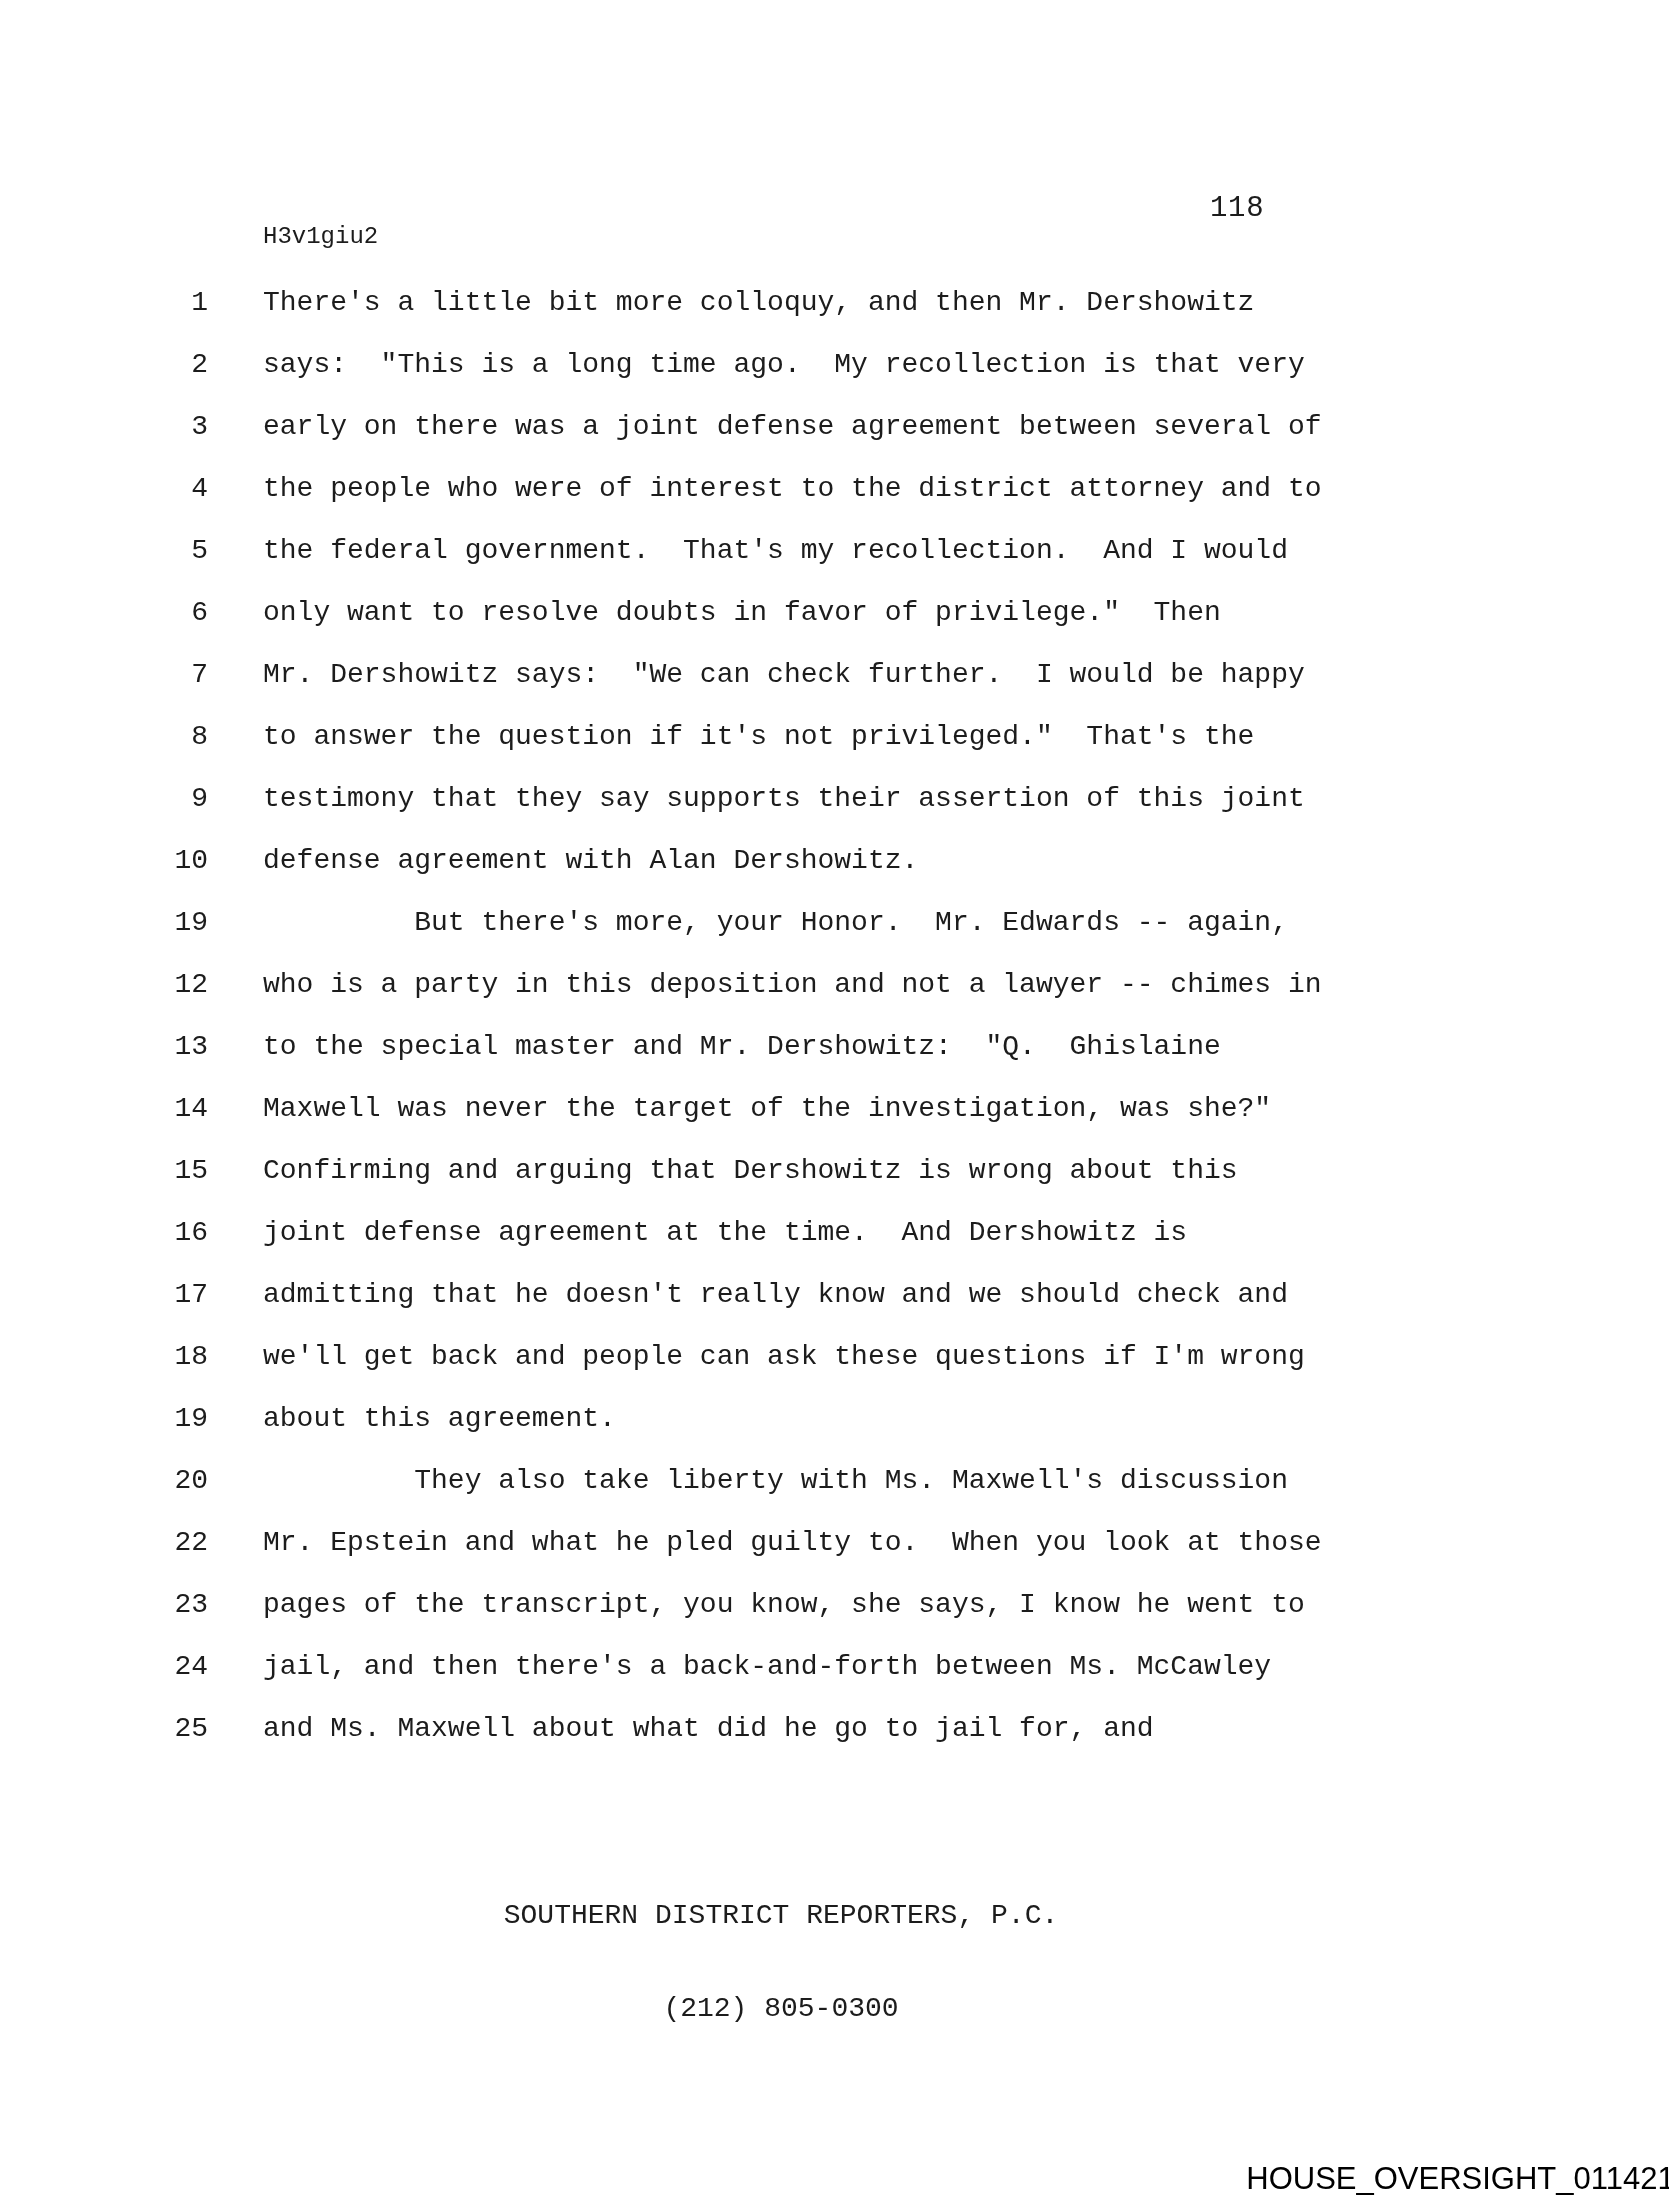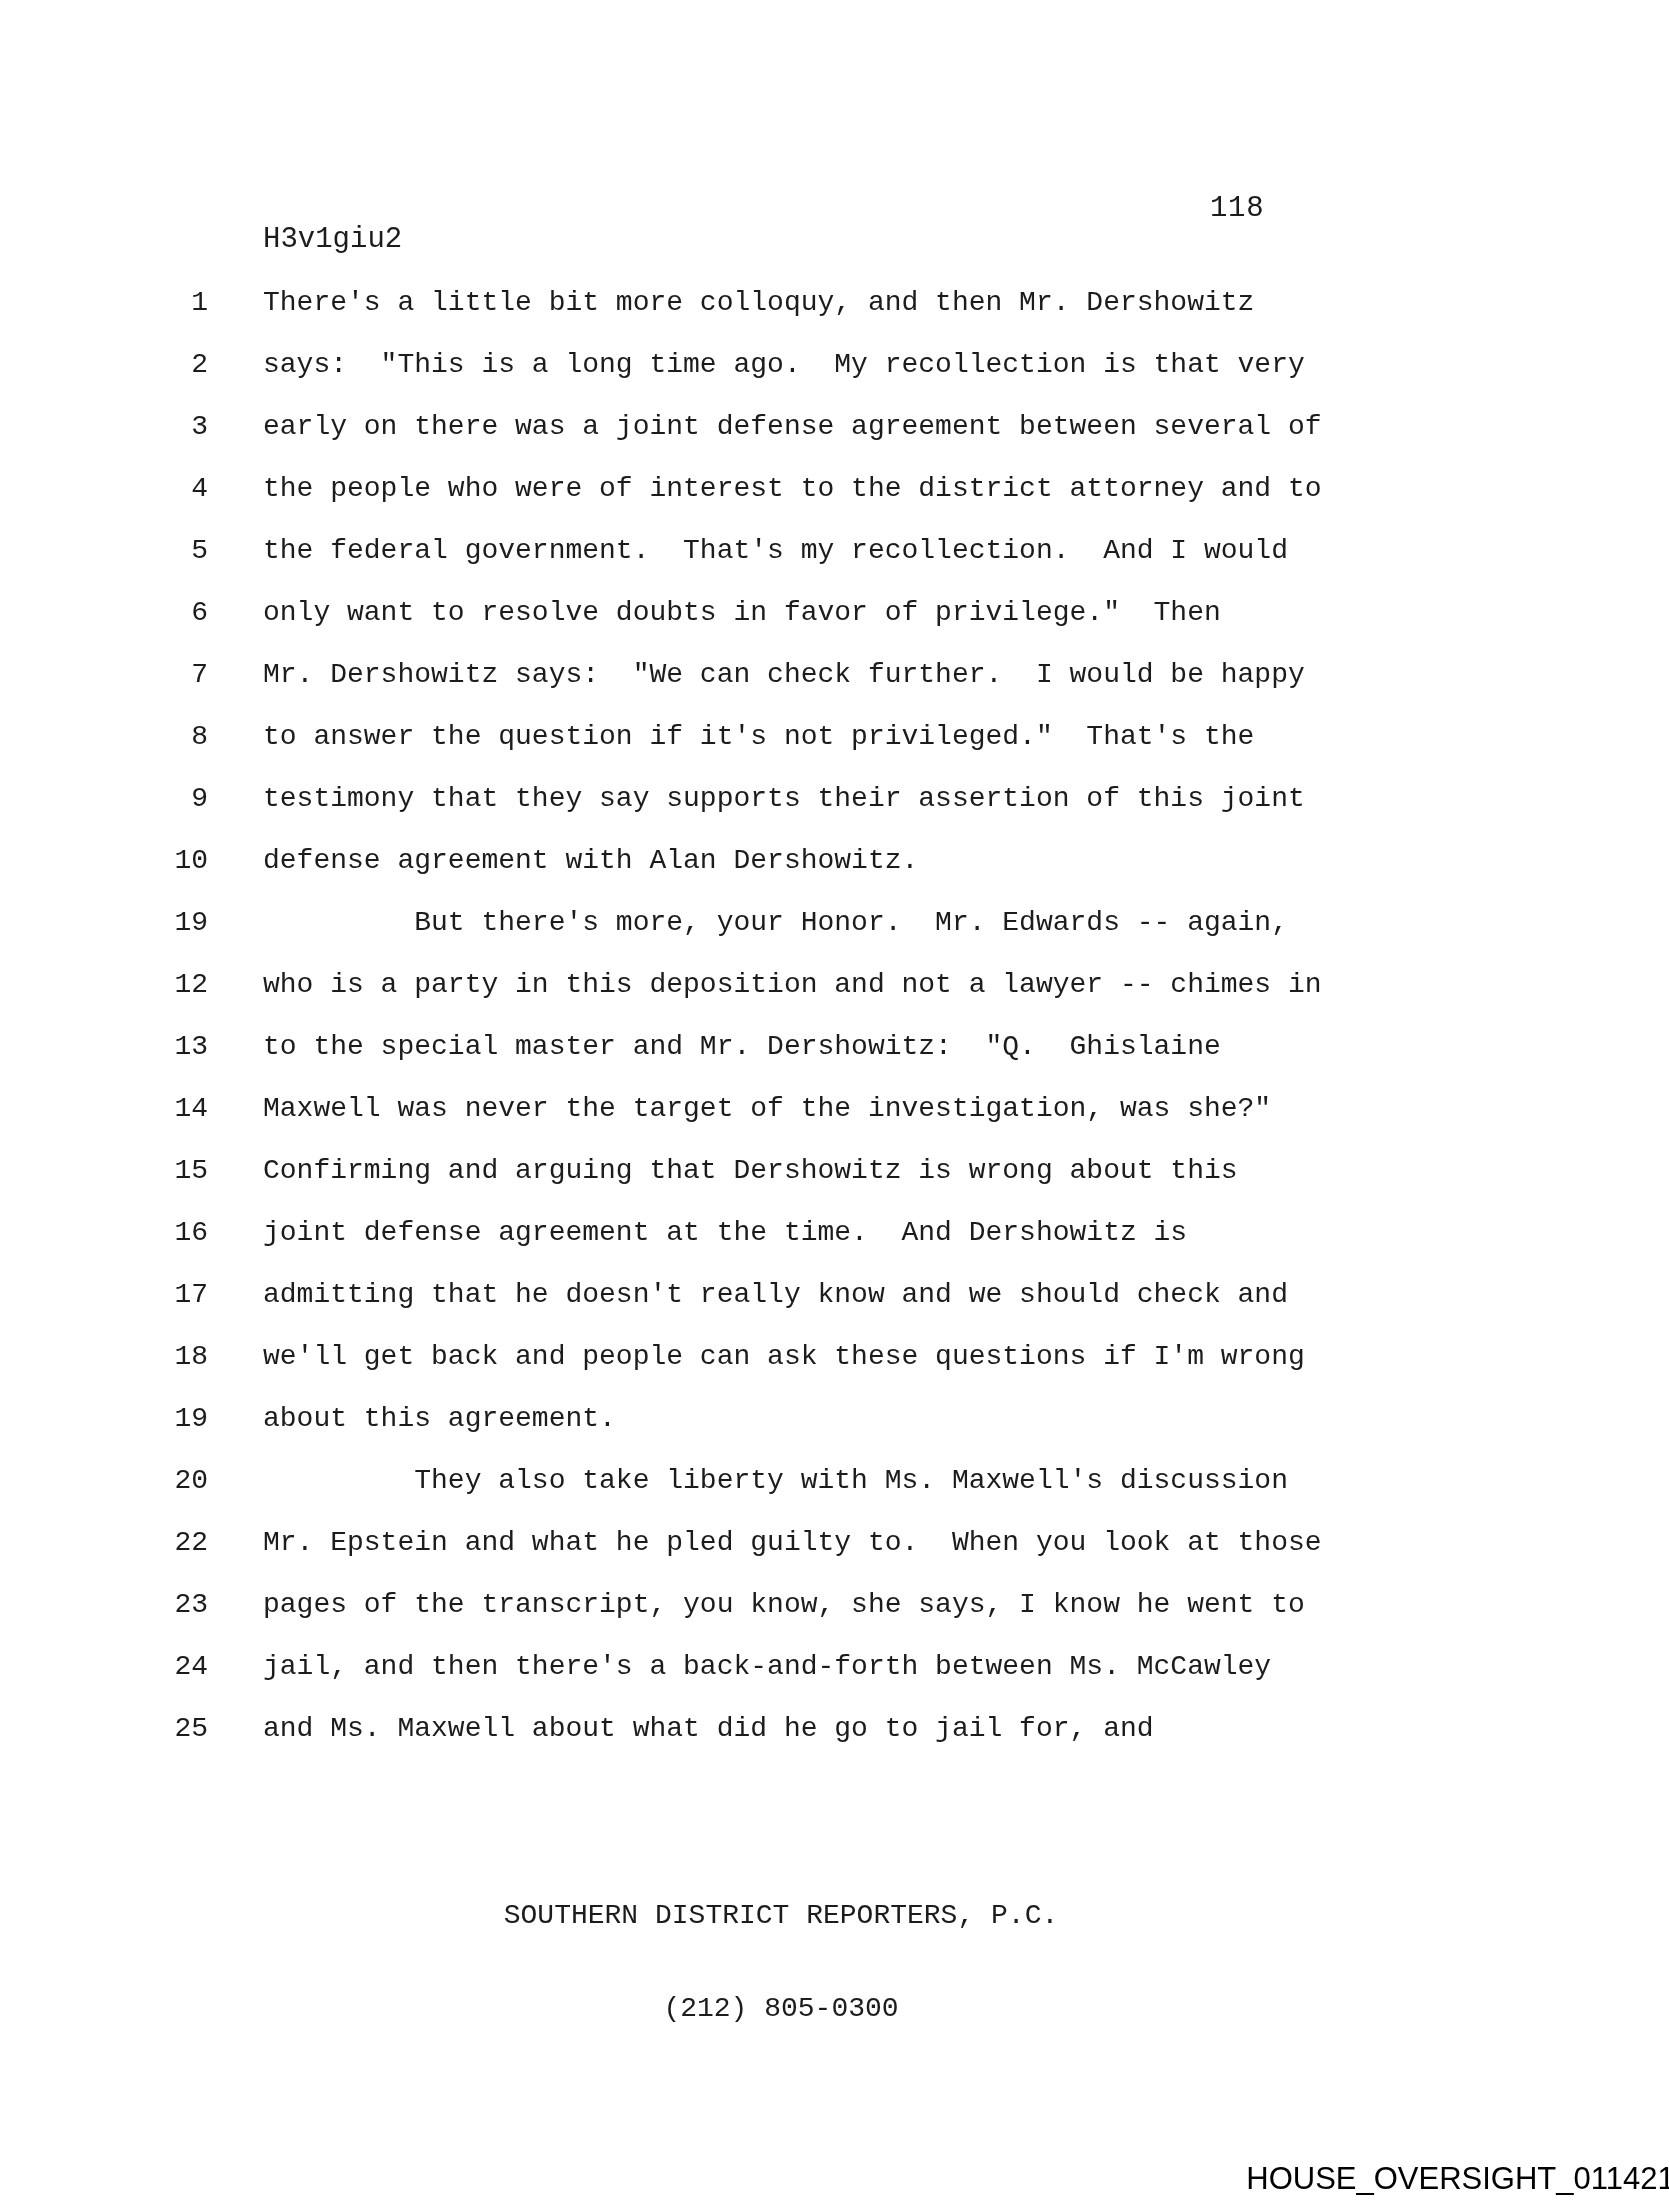--- a/index.html
+++ b/index.html
@@ -21,21 +21,21 @@
     position: absolute;
     left: 1210px;
     top: 192px;
     font-size: 29px;
     letter-spacing: 0.7px;
   }
   .sessionid {
     position: absolute;
     left: 263px;
     top: 223px;
-    font-size: 29px;
+    font-size: 24px;
   }
   .lines {
     position: absolute;
     left: 0;
     top: 272px;
     width: 100%;
   }
   .tline {
     height: 62px;
     line-height: 62px;

